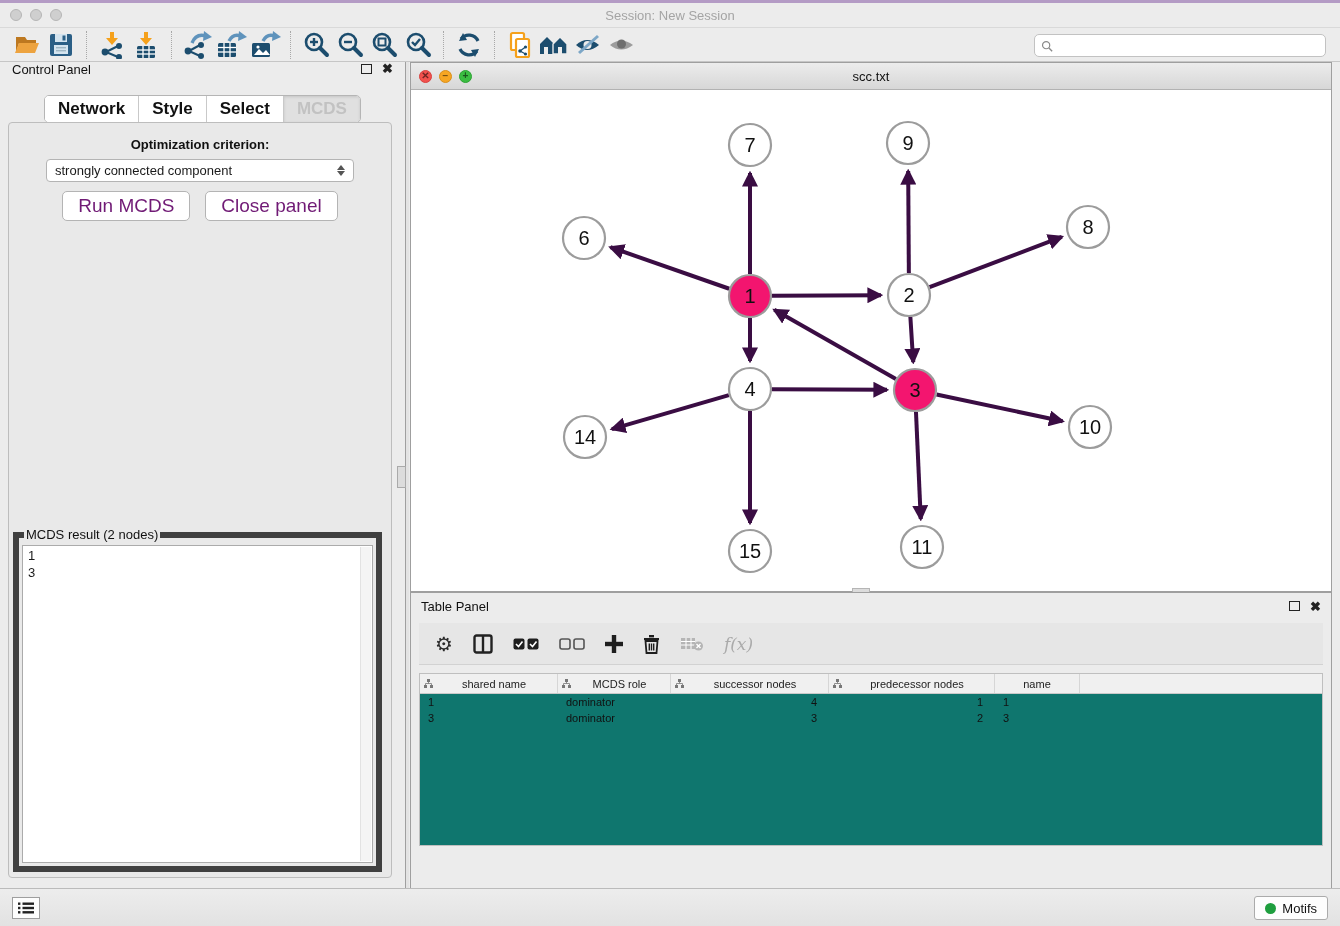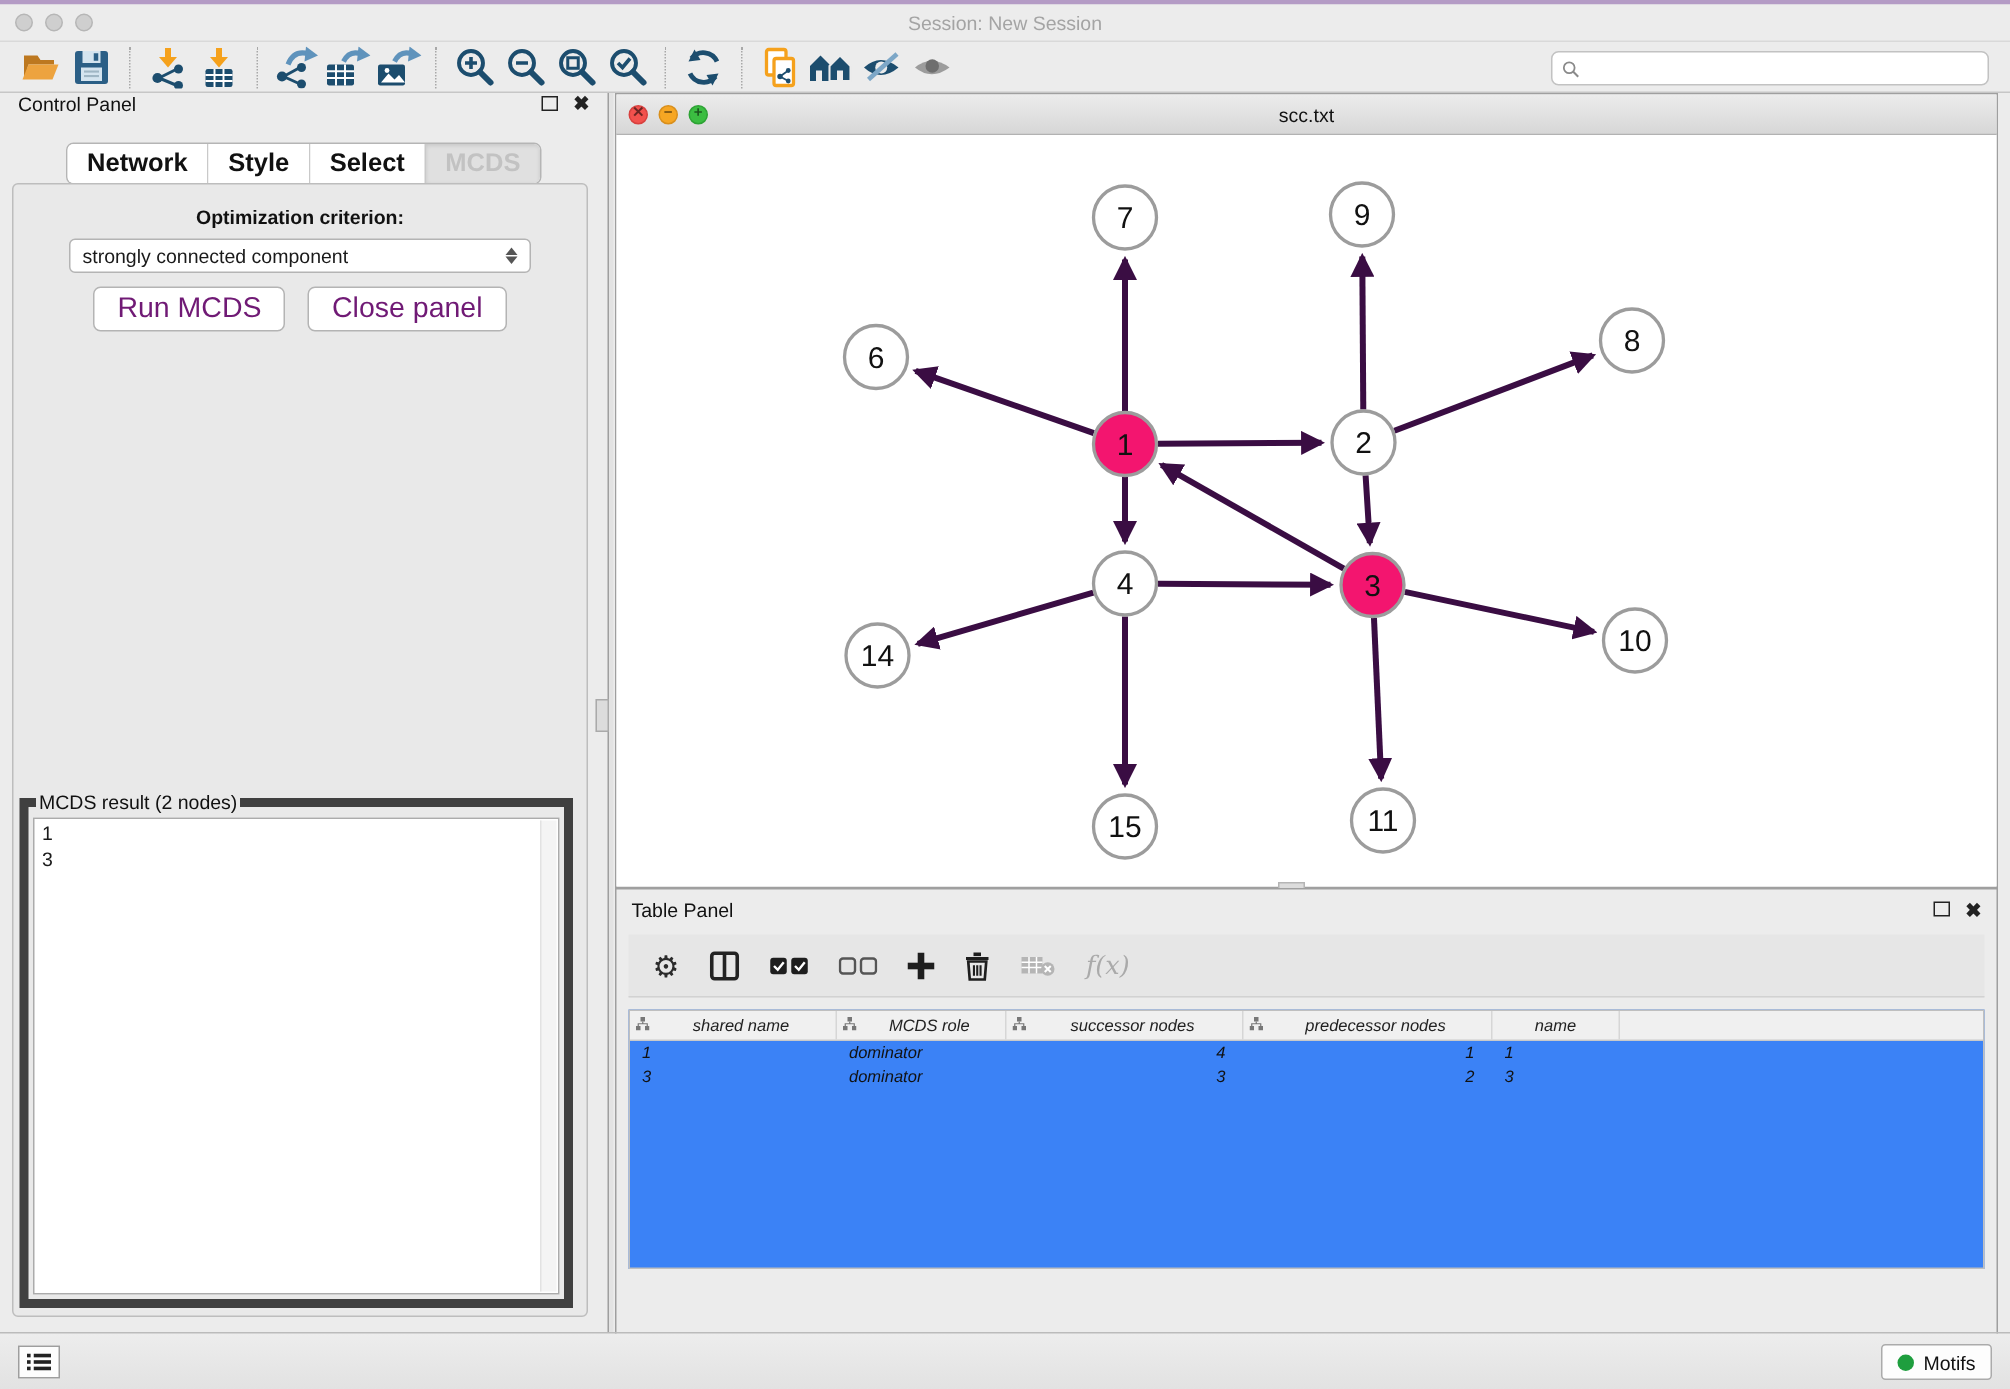--- a/index.html
+++ b/index.html
@@ -107,21 +107,21 @@
   #tp-title { font-size:13px; color:#111; }
   #tp-toolbar { position:absolute; left:8px; right:8px; top:30px; height:42px;
     background:#e6e6e6; border-bottom:1px solid #d2d2d2;
     display:flex; align-items:center; gap:20px; padding-left:16px; }
   .tpt-icon { display:flex; align-items:center; justify-content:center; }
   #fx-label { font-size:17px; font-family:"DejaVu Serif",serif; font-style:italic; color:#aaa; }
   .gear-glyph { font-size:20px; color:#2b2b2b; line-height:1;
     font-family:"DejaVu Sans",sans-serif; }
 
   #node-table { position:absolute; left:8px; right:8px; top:80px; height:173px;
-    background:#3b82f6; border:1px solid #bfbfbf; overflow:hidden;font-style:italic; }
+    background:#0f766e; border:1px solid #bfbfbf; overflow:hidden; }
   #nt-header { display:flex; height:20px; background:#f0f0f0;
     border-bottom:1px solid #c9c9c9; }
   .nt-hcell { display:flex; align-items:center; border-right:1px solid #d6d6d6;
     font-size:11px; color:#222; padding:0 4px; position:relative; }
   .nt-hcell .col-icon { margin-right:2px; flex:none; }
   .nt-hcell .lbl { flex:1; text-align:center; }
   .nt-row { display:flex; height:16px; align-items:center; }
   .nt-cell { font-size:11px; color:#111; overflow:hidden; white-space:nowrap; }
   .al { text-align:left; padding-left:8px; }
   .ar { text-align:right; padding-right:12px; }

